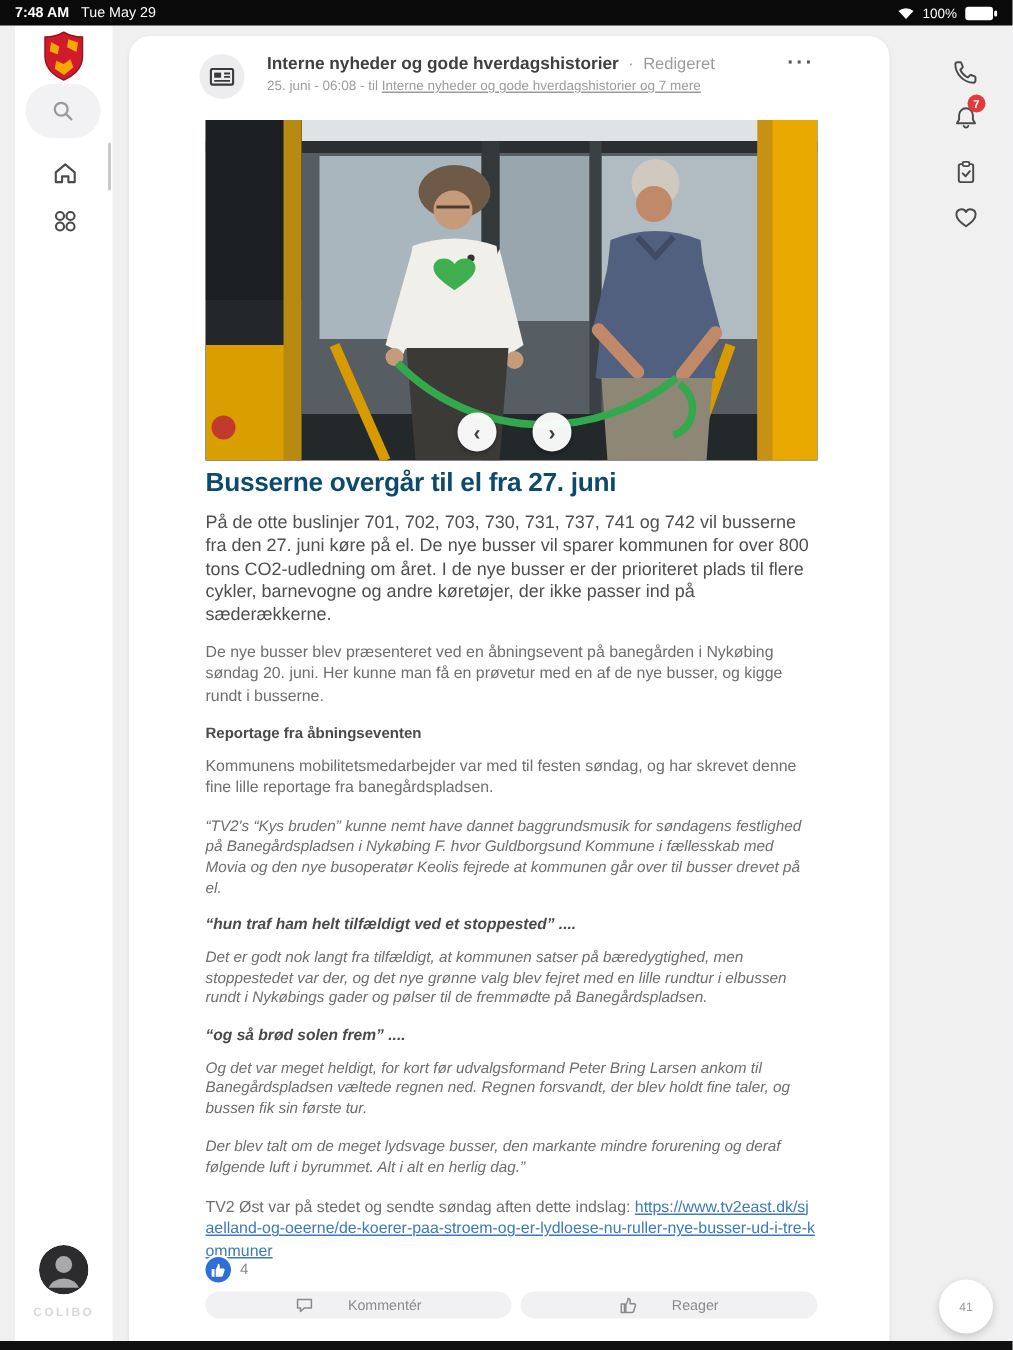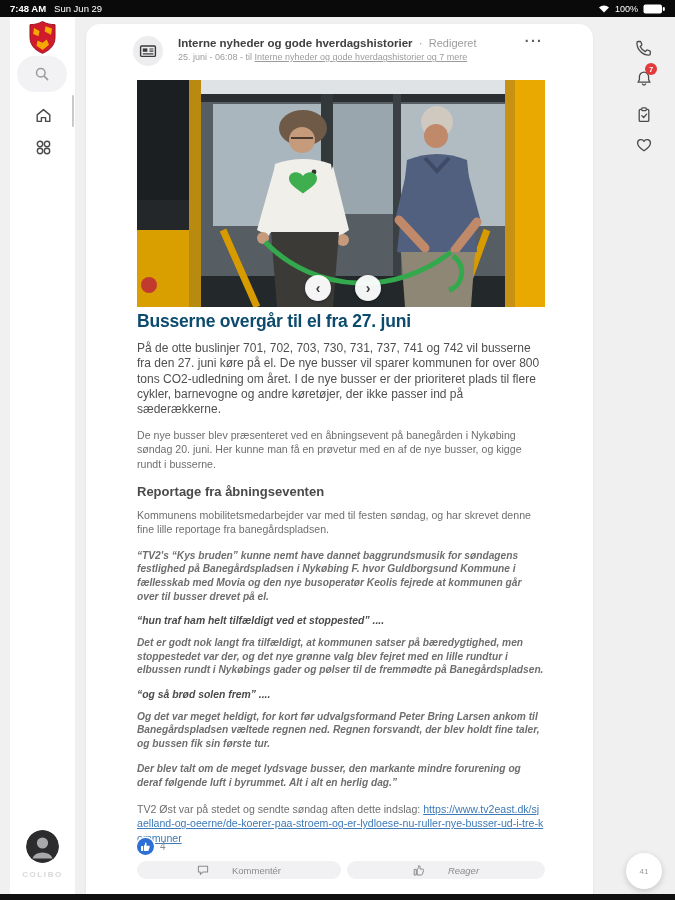--- a/index.html
+++ b/index.html
@@ -55,44 +55,44 @@
   .scene { display:block; width:408px; height:227px; }
   .arr { position:absolute; top:195px; width:26px; height:26px; border-radius:50%;
     background:rgba(255,255,255,.95); box-shadow:0 1px 3px rgba(0,0,0,.35); color:#3c3c3c;
     font-size:14px; line-height:24px; text-align:center; font-weight:700; }
   .arr1 { left:168px; } .arr2 { left:218px; }
 
   .art { position:absolute; left:51px; top:287px; width:408px; color:#6e6e6e; }
   .art h1 { font-size:17.5px; letter-spacing:-.2px; color:#0c4a6e; margin:0 0 9px; }
   .lead { font-size:12px; line-height:1.28; color:#4f4f4f; margin:0 0 10px; }
   .body { font-size:10.6px; line-height:1.38; color:#6e6e6e; margin:0 0 12px; }
-  .subhead { font-size:13px; font-weight:700; color:#4a4a4a; margin:0 0 9px; }
-  .quote { font-size:10.2px; font-style:italic; line-height:1.33; color:#6e6e6e; margin:0 0 12px;font-weight:bold; }
+  .subhead { font-size:10px; font-weight:700; color:#4a4a4a; margin:0 0 9px; }
+  .quote { font-size:10.2px; font-style:italic; line-height:1.33; color:#6e6e6e; margin:0 0 12px; }
   .qhead { font-size:10.4px; font-style:italic; font-weight:700; color:#4a4a4a; margin:0 0 10px; }
   .artlink { color:#3d7ab8; text-decoration:underline; word-break:break-all; cursor:pointer; }
 
   .like-row { position:absolute; left:51px; top:814px; display:flex; align-items:center; gap:6px; }
   .likechip { width:17px; height:17px; border-radius:50%; background:#2e6fd6; display:flex;
     align-items:center; justify-content:center; cursor:pointer; box-shadow:0 0 0 1.5px #fff; }
   .likecount { font-size:10px; color:#8a8a8a; }
   .act { position:absolute; top:837px; height:18px; border-radius:9px; background:#f1f1f3;
     color:#8a8a8a; font-size:9.5px; display:flex; align-items:center; justify-content:center; gap:23px; }
-  .act1 { left:51px; width:204px; } .act2 { left:261px; width:198px;font-style:italic; }
+  .act1 { left:51px; width:204px; } .act2 { left:261px; width:198px; }
 
   .fab { position:absolute; left:626px; top:853px; width:36px; height:36px; border-radius:50%;
     background:#fff; box-shadow:0 2px 6px rgba(0,0,0,.18); z-index:20; font-size:8px; color:#9a9a9a; }
   .homebar { position:absolute; left:0; top:894px; width:675px; height:6px; background:#101010; z-index:40; }
 </style>
 </head>
 <body>
 
 <div class="statusbar">
   <div class="sb-left">
     <span class="sb-time">7:48 AM</span>
-    <span class="sb-date">Sun Jun 29</span>
+    <span class="sb-date">Tue May 29</span>
   </div>
   <div class="sb-right">
     <svg width="12" height="9" viewBox="0 0 12 9">
         <path d="M6 8.6 L1 3.4 A7.6 7.6 0 0 1 11 3.4 Z" fill="#fff"></path>
       </svg>
     <span class="sb-batt">100%</span>
     <svg width="22" height="10" viewBox="0 0 22 10">
         <rect x="0.5" y="0.5" width="18.5" height="9" rx="2" fill="#fff"></rect>
         <rect x="19.8" y="3" width="2" height="4" rx="1" fill="#fff"></rect>
       </svg>

